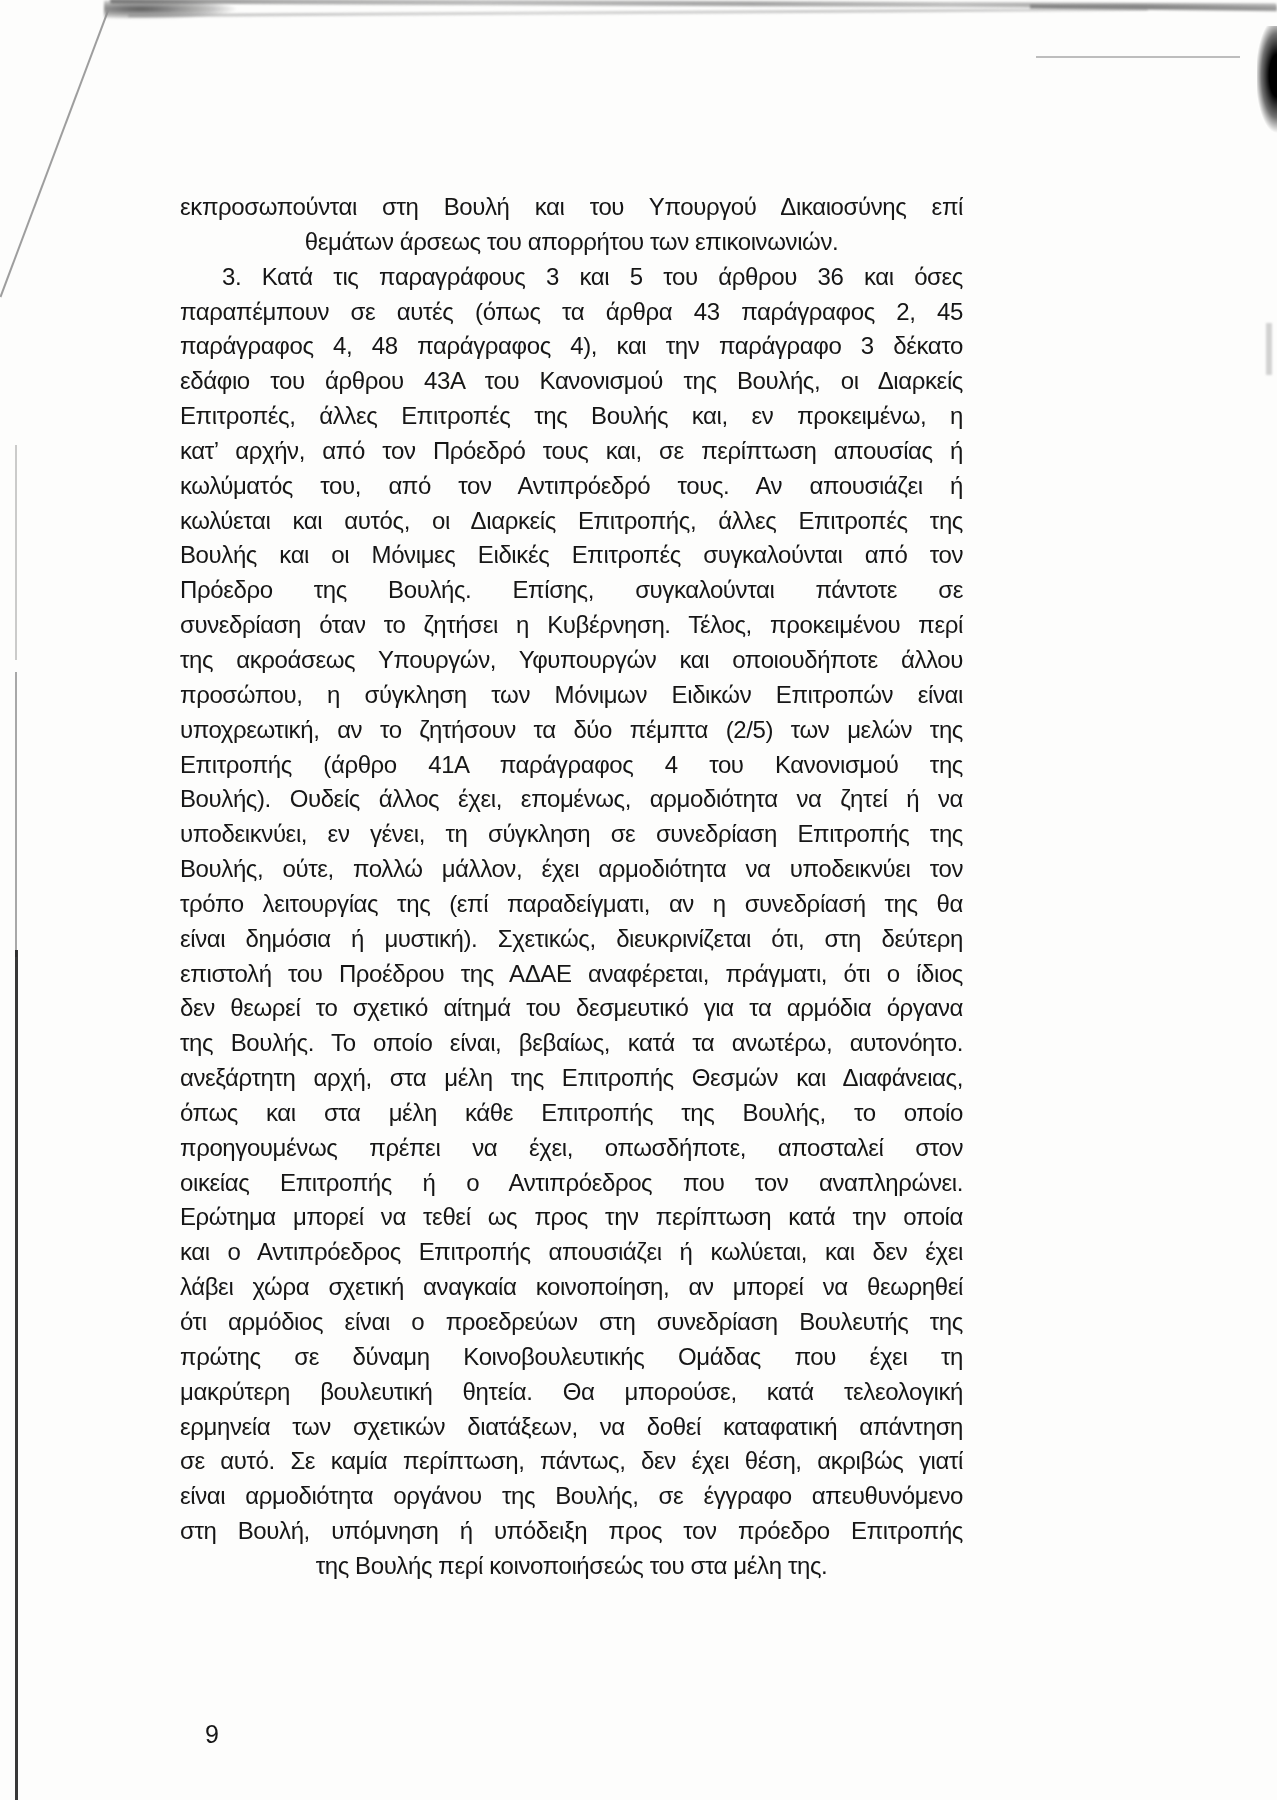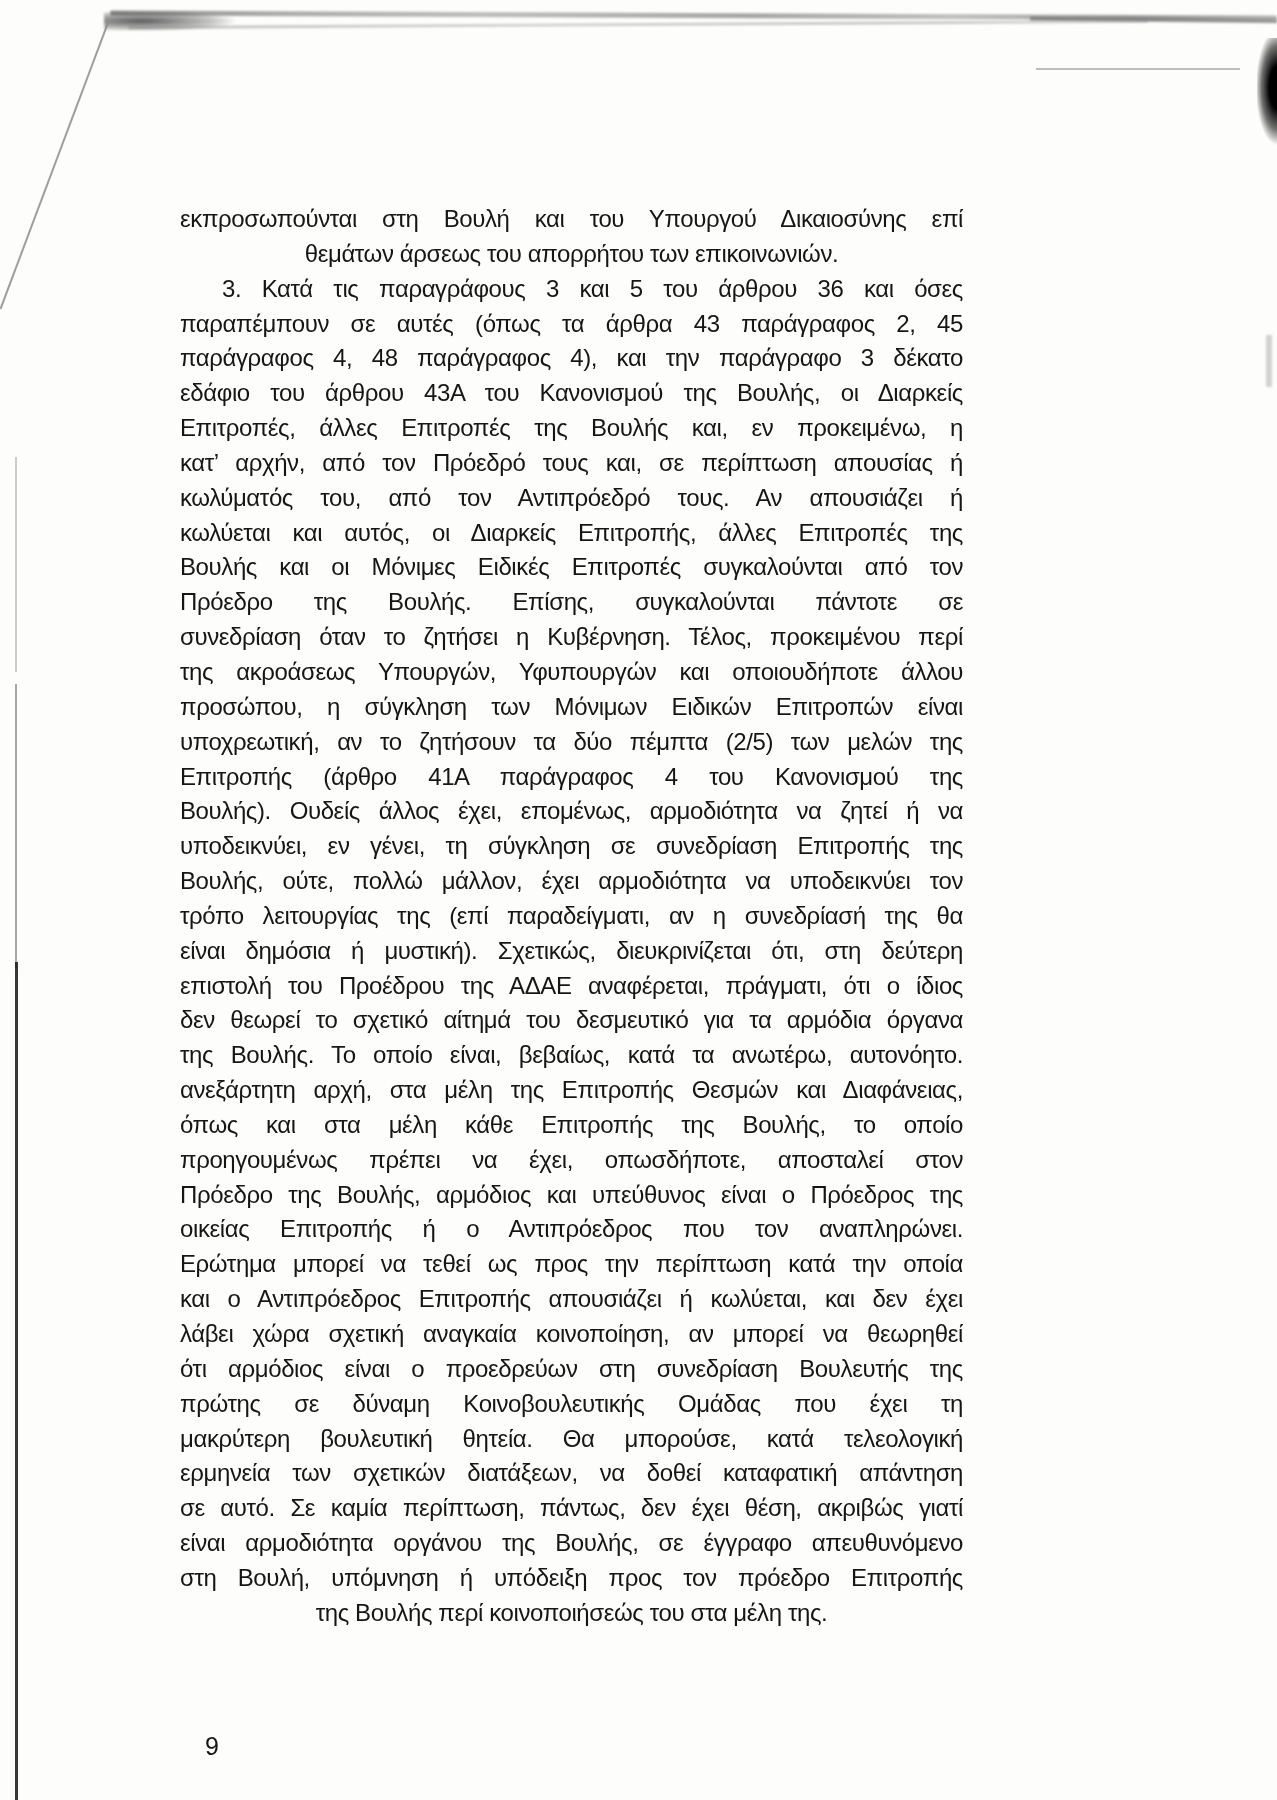--- a/index.html
+++ b/index.html
@@ -7,21 +7,21 @@
     --ink:#161616;
   }
   html,body{margin:0;padding:0;}
   body{
     width:1277px;height:1800px;
     background:var(--background);
     font-family:"Liberation Sans", sans-serif;
     position:relative;
     overflow:hidden;
   }
-  .page{position:absolute;inset:0;margin-top:12px;}
+  .page{position:absolute;inset:0;}
 
   
   .text-block{
     position:absolute;
     left:180px;top:190px;width:783px;
     color:var(--ink);
   }
   .line{
     height:34.85px;
     line-height:34.85px;
@@ -138,21 +138,20 @@
       <div class="line j">υποδεικνύει, εν γένει, τη σύγκληση σε συνεδρίαση Επιτροπής της</div>
       <div class="line j">Βουλής, ούτε, πολλώ μάλλον, έχει αρμοδιότητα να υποδεικνύει τον</div>
       <div class="line j">τρόπο λειτουργίας της (επί παραδείγματι, αν η συνεδρίασή της θα</div>
       <div class="line j">είναι δημόσια ή μυστική). Σχετικώς, διευκρινίζεται ότι, στη δεύτερη</div>
       <div class="line j">επιστολή του Προέδρου της ΑΔΑΕ αναφέρεται, πράγματι, ότι ο ίδιος</div>
       <div class="line j">δεν θεωρεί το σχετικό αίτημά του δεσμευτικό για τα αρμόδια όργανα</div>
       <div class="line j">της Βουλής.  Το οποίο είναι, βεβαίως, κατά τα ανωτέρω, αυτονόητο.</div>
       <div class="line j">ανεξάρτητη αρχή, στα μέλη της Επιτροπής Θεσμών και Διαφάνειας,</div>
       <div class="line j">όπως και στα μέλη κάθε Επιτροπής της Βουλής, το οποίο</div>
       <div class="line j">προηγουμένως πρέπει να έχει, οπωσδήποτε, αποσταλεί στον</div>
-      <div class="line j">Πρόεδρο της Βουλής, αρμόδιος και υπεύθυνος είναι ο Πρόεδρος της</div>
       <div class="line j">οικείας Επιτροπής ή ο Αντιπρόεδρος που τον αναπληρώνει.</div>
       <div class="line j">Ερώτημα μπορεί να τεθεί ως προς την περίπτωση κατά την οποία</div>
       <div class="line j">και ο Αντιπρόεδρος Επιτροπής απουσιάζει ή κωλύεται, και δεν έχει</div>
       <div class="line j">λάβει χώρα σχετική αναγκαία κοινοποίηση, αν μπορεί να θεωρηθεί</div>
       <div class="line j">ότι αρμόδιος είναι ο προεδρεύων στη συνεδρίαση Βουλευτής της</div>
       <div class="line j">πρώτης σε δύναμη Κοινοβουλευτικής Ομάδας που έχει τη</div>
       <div class="line j">μακρύτερη βουλευτική θητεία. Θα μπορούσε, κατά τελεολογική</div>
       <div class="line j">ερμηνεία  των σχετικών διατάξεων, να δοθεί καταφατική απάντηση</div>
       <div class="line j">σε αυτό. Σε καμία περίπτωση, πάντως, δεν έχει θέση, ακριβώς γιατί</div>
       <div class="line j">είναι αρμοδιότητα οργάνου της Βουλής, σε έγγραφο απευθυνόμενο</div>

